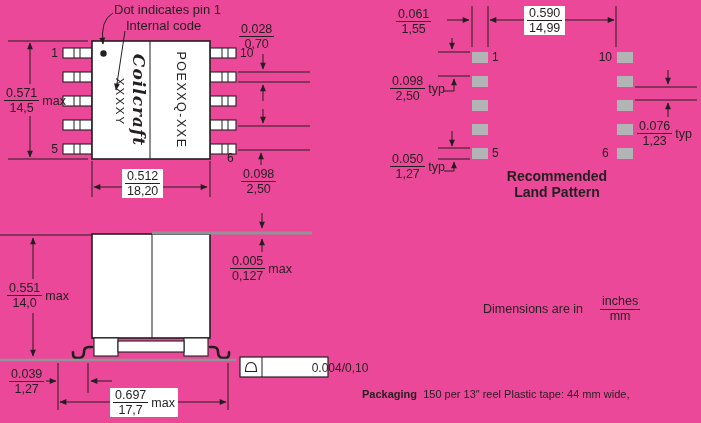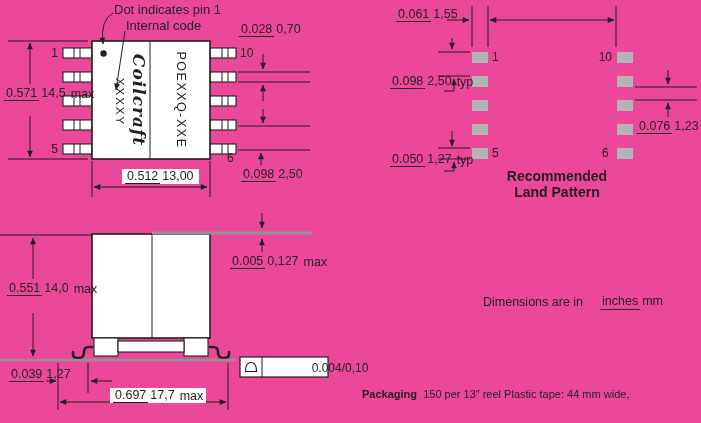--- a/index.html
+++ b/index.html
@@ -1,21 +1,21 @@
 <!DOCTYPE html>
 <html><head>
 <meta charset="utf-8">
 <style>
   html,body{margin:0;padding:0;background:#fff;}
   #page{position:relative;width:701px;height:423px;background:#ec4899;overflow:hidden;
         font-family:"Liberation Sans",sans-serif;color:#231f20;}
   #art{position:absolute;left:0;top:0;}
   .dim{position:absolute;display:flex;align-items:center;gap:3px;font-size:12.5px;color:#231f20;}
   .dim.bg{background:#fff;padding:0 3px;}
-  .frac{display:inline-flex;flex-direction:row;text-align:center;line-height:1.12;}
+  .frac{display:inline-flex;flex-direction:column;text-align:center;line-height:1.12;}
   .ft{display:block;border-bottom:1.4px solid #231f20;padding:0 2px;}
   .fb{display:block;padding:0 2px;}
   .sfx{font-size:12.5px;}
   .pinnum{position:absolute;font-size:12px;line-height:1;}
   .rot{position:absolute;transform:rotate(90deg);transform-origin:center;text-align:center;white-space:nowrap;}
   .mark-code{font-size:11.5px;letter-spacing:2px;}
   .mark-logo{font-family:"DejaVu Serif",serif;font-style:italic;font-weight:bold;font-size:17px;letter-spacing:1px;}
   .mark-part{font-size:12.5px;letter-spacing:1.5px;}
   .callout{position:absolute;font-size:13px;line-height:1;}
   .lp-title{position:absolute;text-align:center;font-weight:bold;font-size:14px;line-height:1.15;}
@@ -194,21 +194,21 @@
   <div class="dim" style="left:4px;top:86px;">
     <span class="frac">
         <span class="ft">0.571</span>
         <span class="fb">14,5</span>
       </span>
     <span class="sfx">max</span>
   </div>
   <div class="dim bg" style="left:122px;top:169px;">
     <span class="frac">
         <span class="ft">0.512</span>
-        <span class="fb">13,00</span>
+        <span class="fb">18,20</span>
       </span>
   </div>
   <div class="dim" style="left:239px;top:22px;">
     <span class="frac">
         <span class="ft">0.028</span>
         <span class="fb">0,70</span>
       </span>
   </div>
   <div class="dim" style="left:241px;top:167px;">
     <span class="frac">
@@ -243,20 +243,26 @@
         <span class="fb">17,7</span>
       </span>
     <span class="sfx">max</span>
   </div>
   <div class="flat-val" style="left:264px;top:361px;width:62px;">0.004/0,10</div>
 
   <div class="dim" style="left:396px;top:7px;">
     <span class="frac">
         <span class="ft">0.061</span>
         <span class="fb">1,55</span>
+      </span>
+  </div>
+  <div class="dim bg" style="left:524px;top:6px;">
+    <span class="frac">
+        <span class="ft">0.590</span>
+        <span class="fb">14,99</span>
       </span>
   </div>
   <div class="dim" style="left:390px;top:74px;">
     <span class="frac">
         <span class="ft">0.098</span>
         <span class="fb">2,50</span>
       </span>
     <span class="sfx">typ</span>
   </div>
   <div class="dim" style="left:390px;top:152px;">

